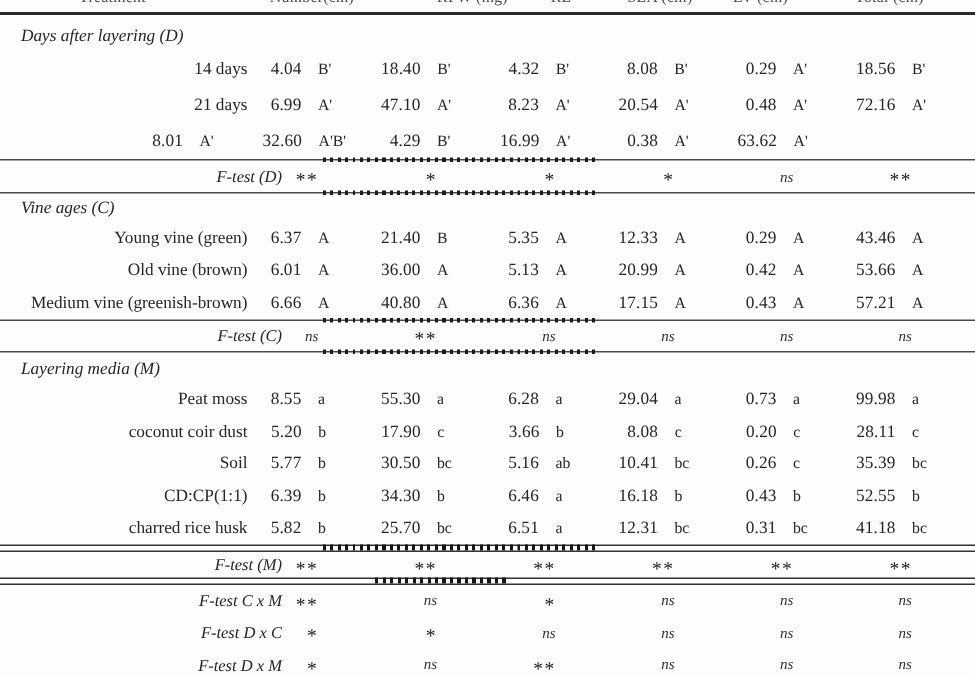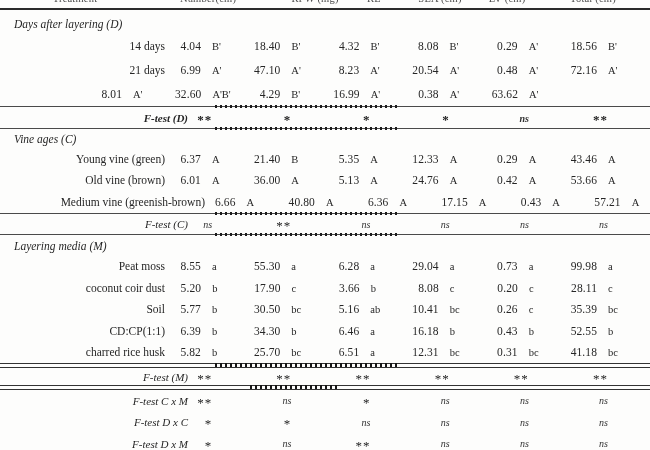--- a/index.html
+++ b/index.html
@@ -140,21 +140,21 @@
         </div>
         <div class="dcell">
           <span class="val">63.62</span>
           <span class="grp">A'</span>
         </div>
       </div>
       <div class="rule">
         <i class="dots" style="left: 215px; width: 130px;"></i>
         <i class="dots" style="left: 345px; width: 55px;"></i>
       </div>
-      <div class="grid-row" style="height: 20px; font-weight: bold;">
+      <div class="grid-row" style="height: 20px;">
         <div class="flabel">F-test (D)</div>
         <div class="fcell">
           <span class="sym-ast">**</span>
         </div>
         <div class="fcell">
           <span class="sym-ast">*</span>
         </div>
         <div class="fcell">
           <span class="sym-ast">*</span>
         </div>
@@ -210,33 +210,33 @@
         </div>
         <div class="dcell">
           <span class="val">36.00</span>
           <span class="grp">A</span>
         </div>
         <div class="dcell">
           <span class="val">5.13</span>
           <span class="grp">A</span>
         </div>
         <div class="dcell">
-          <span class="val">24.76</span>
+          <span class="val">20.99</span>
           <span class="grp">A</span>
         </div>
         <div class="dcell">
           <span class="val">0.42</span>
           <span class="grp">A</span>
         </div>
         <div class="dcell">
           <span class="val">53.66</span>
           <span class="grp">A</span>
         </div>
       </div>
-      <div class="grid-row" style="height: 21.5px; padding-left: 40px;">
+      <div class="grid-row" style="height: 21.5px;">
         <div class="tlabel">Medium vine (greenish-brown)</div>
         <div class="dcell">
           <span class="val">6.66</span>
           <span class="grp">A</span>
         </div>
         <div class="dcell">
           <span class="val">40.80</span>
           <span class="grp">A</span>
         </div>
         <div class="dcell">

